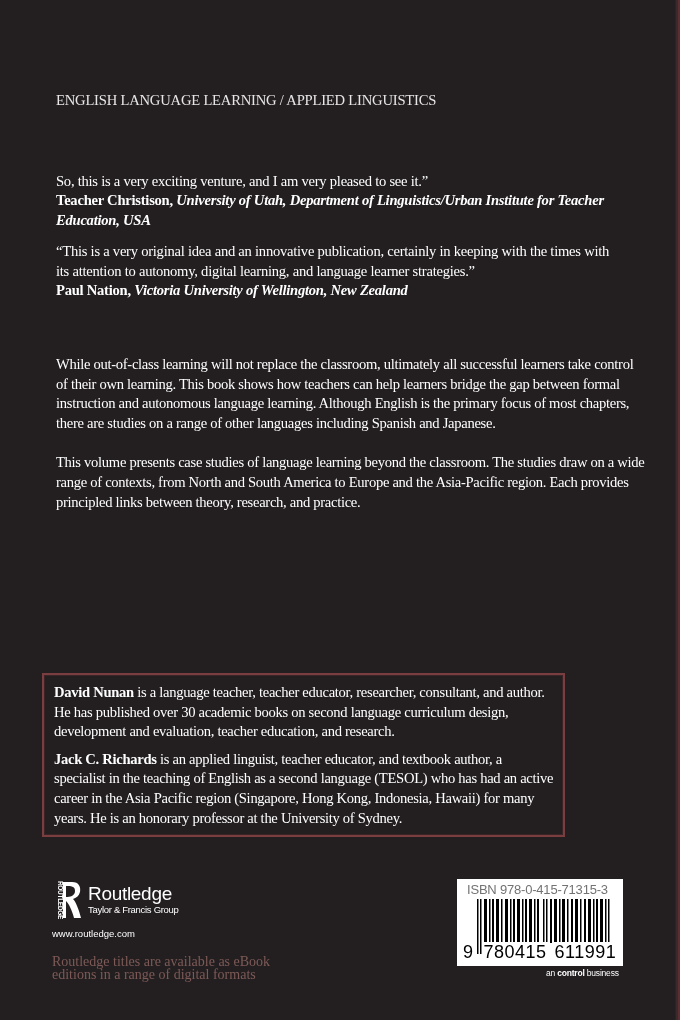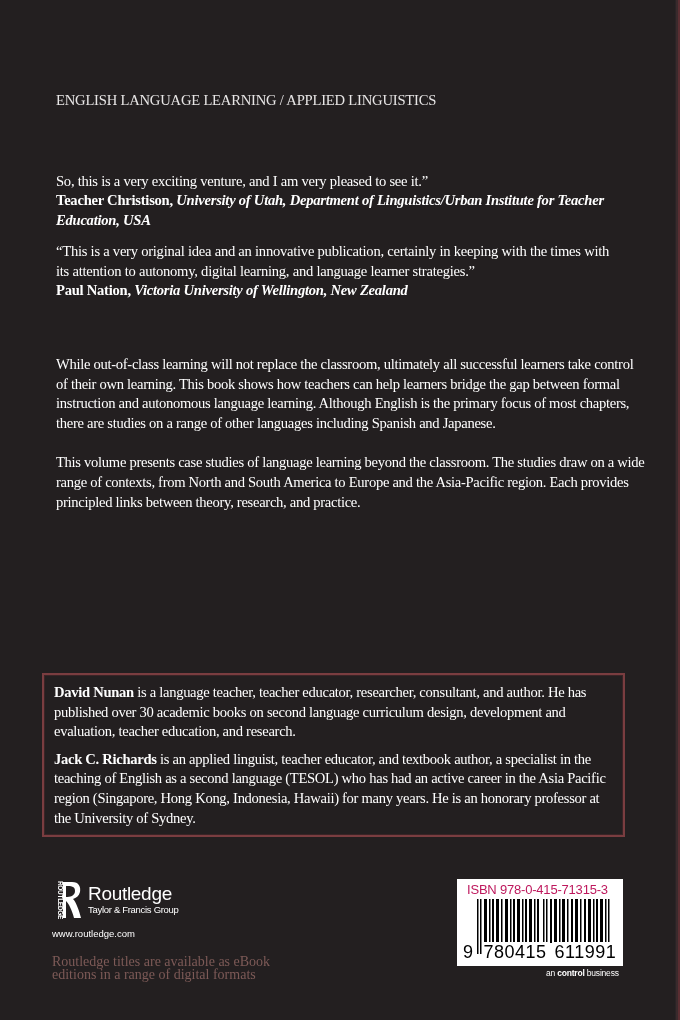--- a/index.html
+++ b/index.html
@@ -25,21 +25,21 @@
     .blurb { font-size: 14.6px; line-height: 19.5px; letter-spacing: -0.25px; }
     .blurb .quote { display: block; }
     .blurb .attr { display: block; }
     .blurb .attr b { font-weight: bold; }
     .blurb .attr i { font-weight: bold; font-style: italic; }
     .blurb + .blurb { margin-top: 12px; }
     .desc { position: absolute; left: 56px; top: 355px; width: 590px; }
     .desc p { margin: 0; font-size: 14.6px; line-height: 19.6px; letter-spacing: -0.3px; }
     .desc p + p { margin-top: 20px; }
     .bio-box {
-      position: absolute; left: 42px; top: 673px; width: 583px; height: 164px;
+      position: absolute; left: 42px; top: 673px; width: 523px; height: 164px;
       border: 2px solid #7a3d40; box-shadow: inset 0 0 0 1px #3a2426;
       padding: 0; box-sizing: border-box;
     }
     .bio-inner { position: absolute; left: 10px; top: 8px; right: 8px; }
     .bio-inner p { margin: 0; font-size: 14.6px; line-height: 19.6px; letter-spacing: -0.3px; }
     .bio-inner p + p { margin-top: 8px; }
     .bio-inner b { font-weight: bold; }
     .publisher { position: absolute; left: 52px; top: 880px; }
     .logo-row { display: flex; align-items: center; }
     .logo-mark { width: 30px; height: 40px; position: relative; }
@@ -53,21 +53,21 @@
     .pub-note {
       margin-top: 16px; font-family: Liberation Serif, serif;
       font-size: 14px; line-height: 13px; color: #7d5a57; width: 220px;
     }
     .barcode-box {
       position: absolute; left: 457px; top: 879px; width: 166px; height: 87px;
       background: #ffffff; color: #000;
     }
     .isbn-label {
       position: absolute; left: 10px; top: 3px; font-family: "Liberation Sans", "DejaVu Sans", sans-serif;
-      font-size: 13px; color: #be185d; letter-spacing: -0.2px;
+      font-size: 13px; color: #737373; letter-spacing: -0.2px;
     }
     .bars { position: absolute; left: 20px; top: 20px; width: 140px; height: 55px; }
     .bar-digits {
       position: absolute; left: 6px; top: 63px; font-family: "Liberation Sans", "DejaVu Sans", sans-serif;
       font-size: 18px; color: #000; background: transparent; letter-spacing: 0.5px;
     }
     .bar-digits span.lead { margin-right: 9px; }
     .bar-digits span.grp { background: #fff; padding: 0 1px; margin-top: 20px; }
     .informa {
       position: absolute; left: 546px; top: 968px; font-family: "Liberation Sans", "DejaVu Sans", sans-serif;

